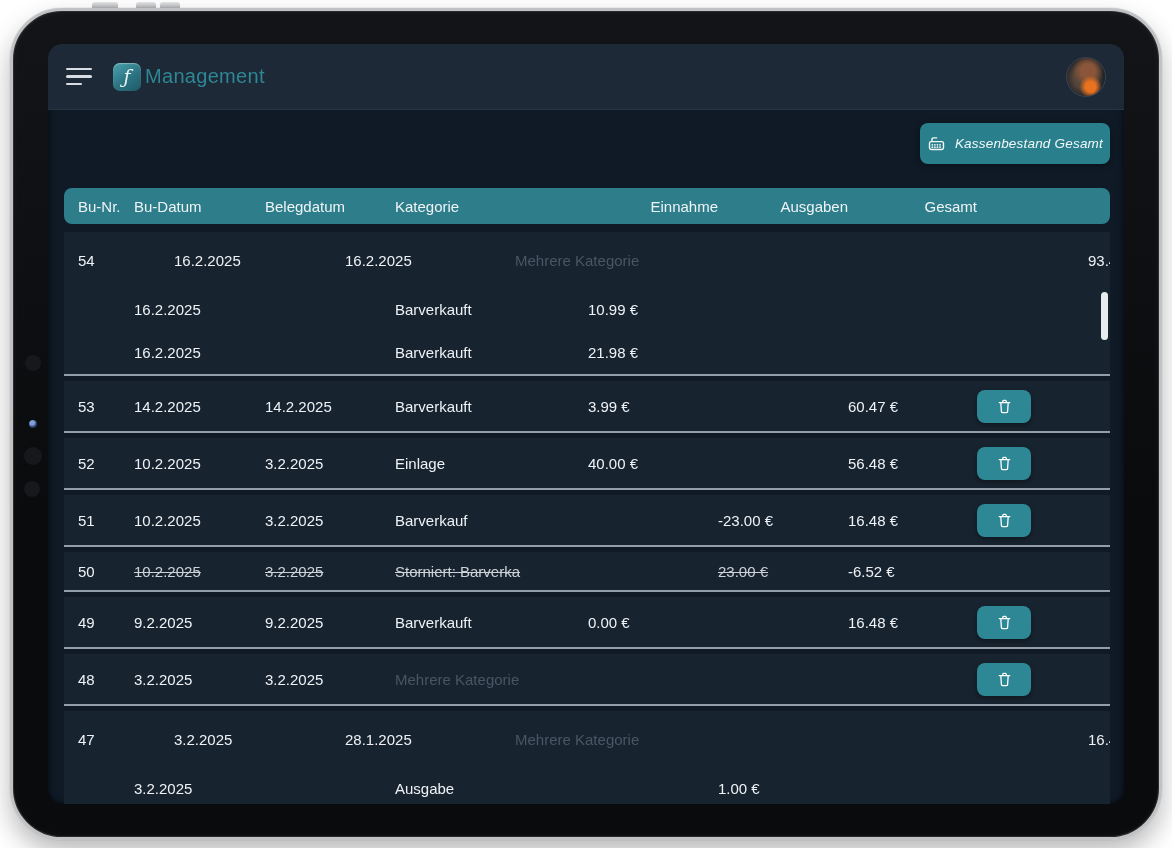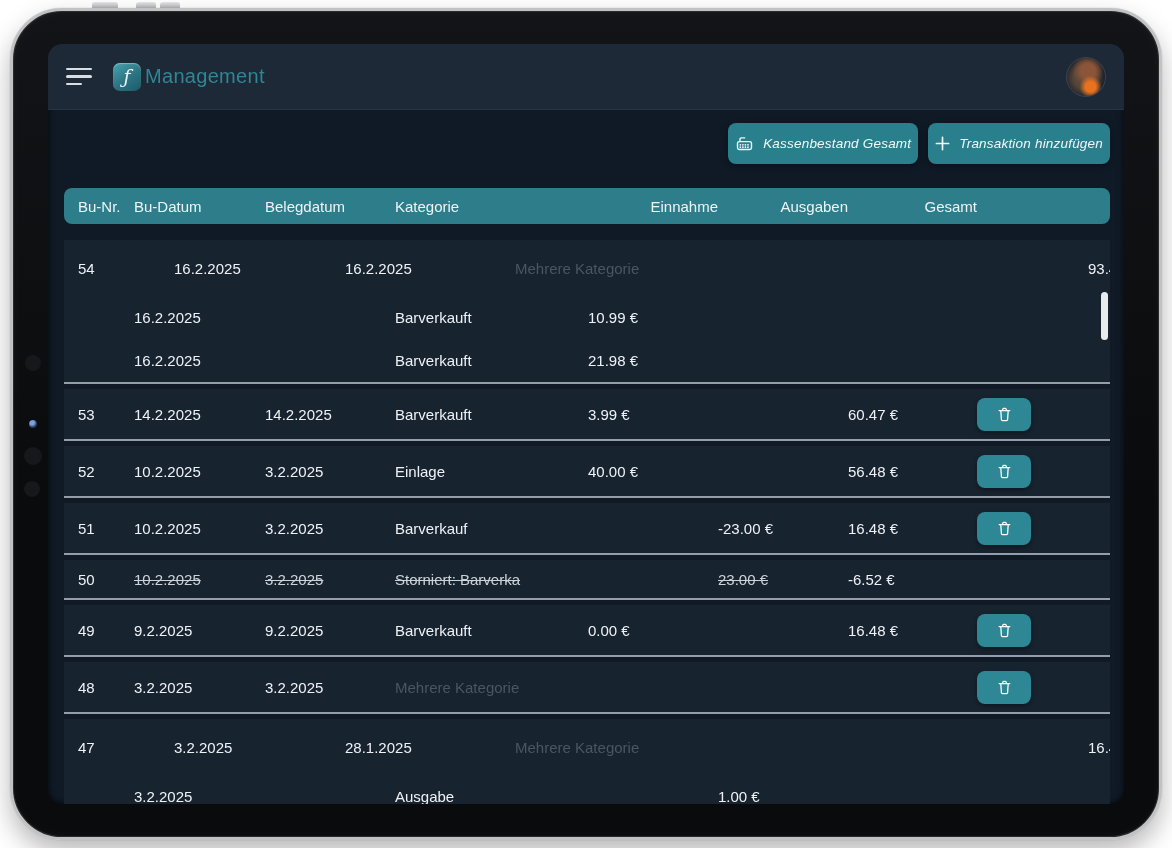--- a/index.html
+++ b/index.html
@@ -59,21 +59,21 @@
     font-family:"Liberation Sans",sans-serif; letter-spacing:.2px;
     display:flex; align-items:center; gap:9px; padding:0 7px;
     box-shadow:0 2px 6px rgba(0,0,0,.35);font-style:italic; }
   .btn svg { flex:0 0 auto; }
 
   
   .table { position:absolute; left:16px; top:144px; width:1046px; height:616px; overflow:hidden; }
   .grid { display:grid; align-items:center; padding-left:14px; box-sizing:border-box;
     grid-template-columns:56px 131px 130px 193px 130px 130px 129px 1fr; }
   .thead { height:36px; background:var(--accent,#2e7d8a); border-radius:8px;
-    margin-bottom:16px; color:#eef4f6; font-size:15px; }
+    margin-bottom:8px; color:#eef4f6; font-size:15px; }
   .thead .nh { padding-left:7px;text-align:right; }
   .row-group { background:var(--row-bg,#17232f);
     border-bottom:2px solid rgba(206,217,227,.68); margin-bottom:5px; }
   .row { font-size:15px; color:var(--text,#eef2f6); }
   .h50 { height:50px; } .h56 { height:56px;gap:40px; } .h43 { height:43px; } .h38 { height:38px; }
   .cell { white-space:nowrap; overflow:hidden; }
   .dim { color:var(--dimmed-text,#4a5663); }
   .cancelled .strike { text-decoration:line-through; color:#ccd2d8; }
   .trash-btn { width:54px; height:33px; border:none; border-radius:8px; cursor:pointer;
     background:var(--trash-button,#2d8794); display:flex; align-items:center;
@@ -121,26 +121,20 @@
             <circle cx="11" cy="10.4" r=".95"></circle>
               <circle cx="13.7" cy="10.4" r=".95"></circle>
             <circle cx="5.6" cy="12.9" r=".95"></circle>
               <circle cx="8.3" cy="12.9" r=".95"></circle>
             <circle cx="11" cy="12.9" r=".95"></circle>
               <circle cx="13.7" cy="12.9" r=".95"></circle>
           </g>
         </svg>
         <span>Kassenbestand Gesamt</span>
       </button>
-      <button class="btn">
-        <svg width="15" height="15" viewBox="0 0 16 16" fill="none" stroke="#f2f7f8" stroke-width="1.8" stroke-linecap="round">
-          <path d="M8 1.5v13M1.5 8h13"></path>
-        </svg>
-        <span>Transaktion hinzufügen</span>
-      </button>
     </div>
 
     <div class="table">
 
       <div class="thead grid">
         <div class="cell">Bu-Nr.</div>
         <div class="cell">Bu-Datum</div>
         <div class="cell">Belegdatum</div>
         <div class="cell">Kategorie</div>
         <div class="cell nh">Einnahme</div>

